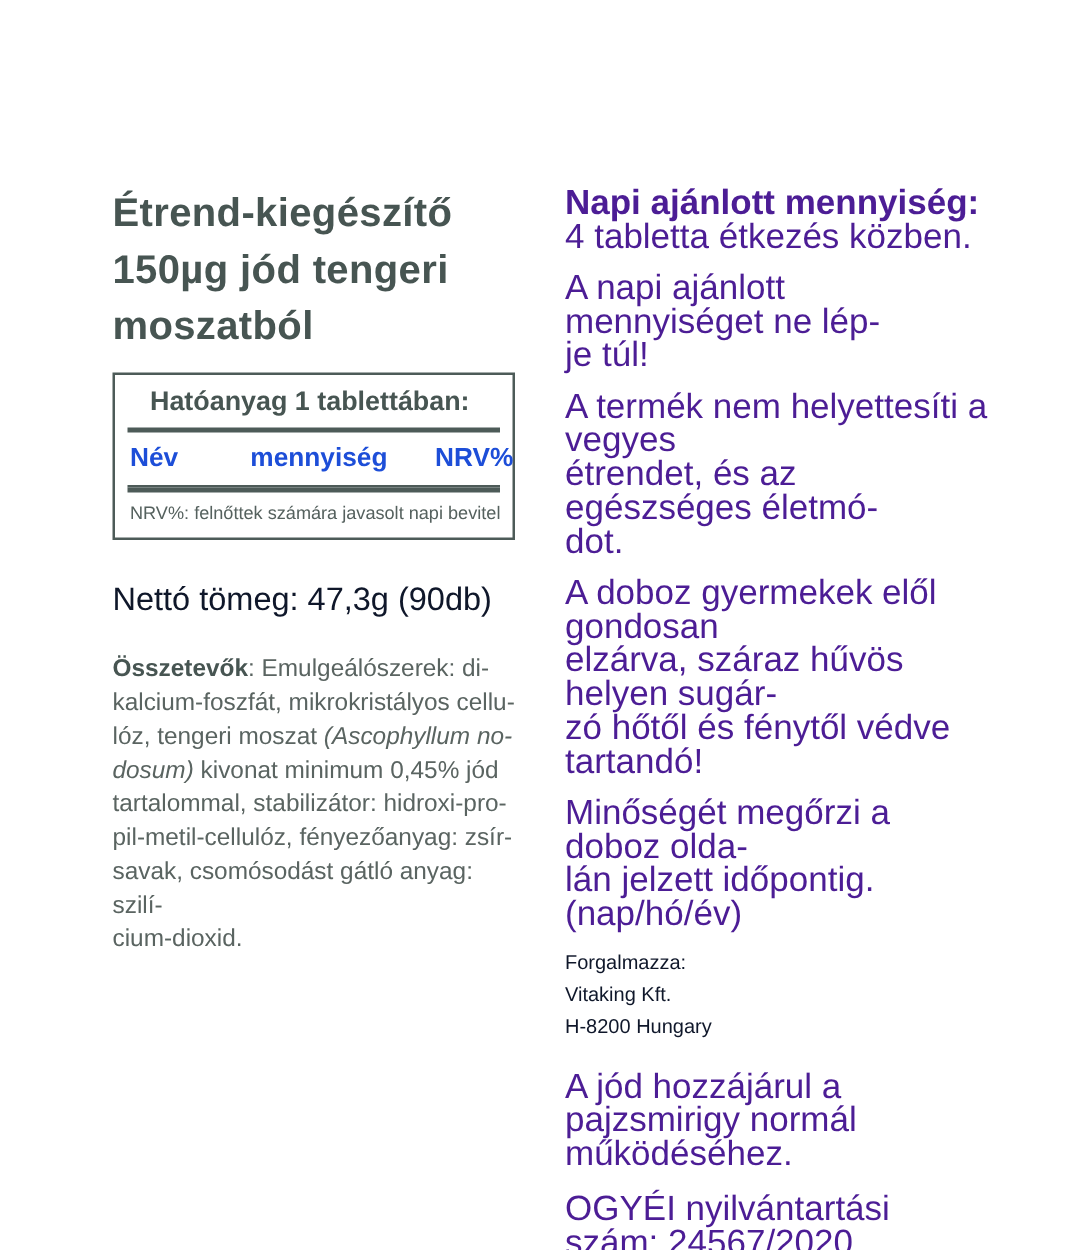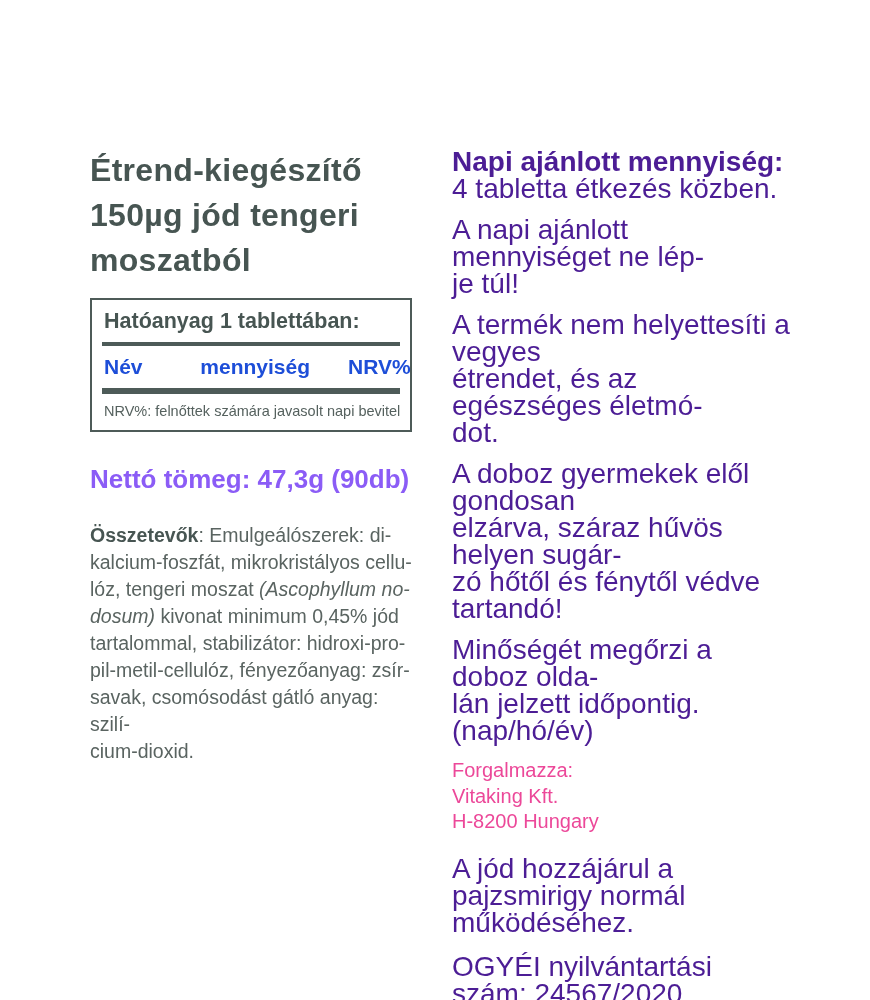--- a/index.html
+++ b/index.html
@@ -45,21 +45,21 @@
   
   .ni-table {
     margin-top: 15px;
     border: 2px solid #4d5b58;
     color: #55615e;
   }
   .ni-header {
     font-size: 21.5px;
     font-weight: bold;
     color: #475552;
-    padding: 9px 12px 8px 12px;
+    padding: 9px 12px 8px 28px;
   }
   .rule {
     background: #4d5b58;
     margin: 0 10px;
   }
   .rule.thick { height: 4px; }
   .rule.thin  { height: 2px; }
   .ni-row {
     display: grid;
     grid-template-columns: 1fr 1fr 88px;
@@ -73,22 +73,22 @@
   }
   .ni-row .c2, .ni-row .c3 { text-align: right; margin-left: 38px; }
   .ni-footnote {
     font-size: 14.5px;
     padding: 9px 4px 11px 12px;
     color: #55615e;
   }
   .net-weight {
     margin: 32px 0 0 0;
     font-size: 26px;
-    font-weight: bold;
-    color: #8b5cf6;
+    font-weight: normal;
+    color: #0f172a;
     white-space: nowrap;
   }
   .ingredients {
     margin: 27px 0 16px 0;
     font-size: 19.5px;
     line-height: 27px;
     white-space: pre-line;
     color: #5a6461;
   }
   .ingredients .ing-label {
@@ -104,23 +104,23 @@
     white-space: pre-line;
     color: #4c1d95;
   }
   .para-heading {
     margin: 0 !important;
     font-weight: bold;
     color: #475552;
   }
   .distributor {
     margin: 2px 0 20px 0;
-    font-size: 20px;
+    font-size: 16px;
     line-height: 25.5px;
-    color: #ec4899;
+    color: #0f172a;
   }
   .italic-note {
     margin-bottom: 17px !important;
   }
 </style>
 </head>
 <body>
 
 <div class="label-sheet">
 

